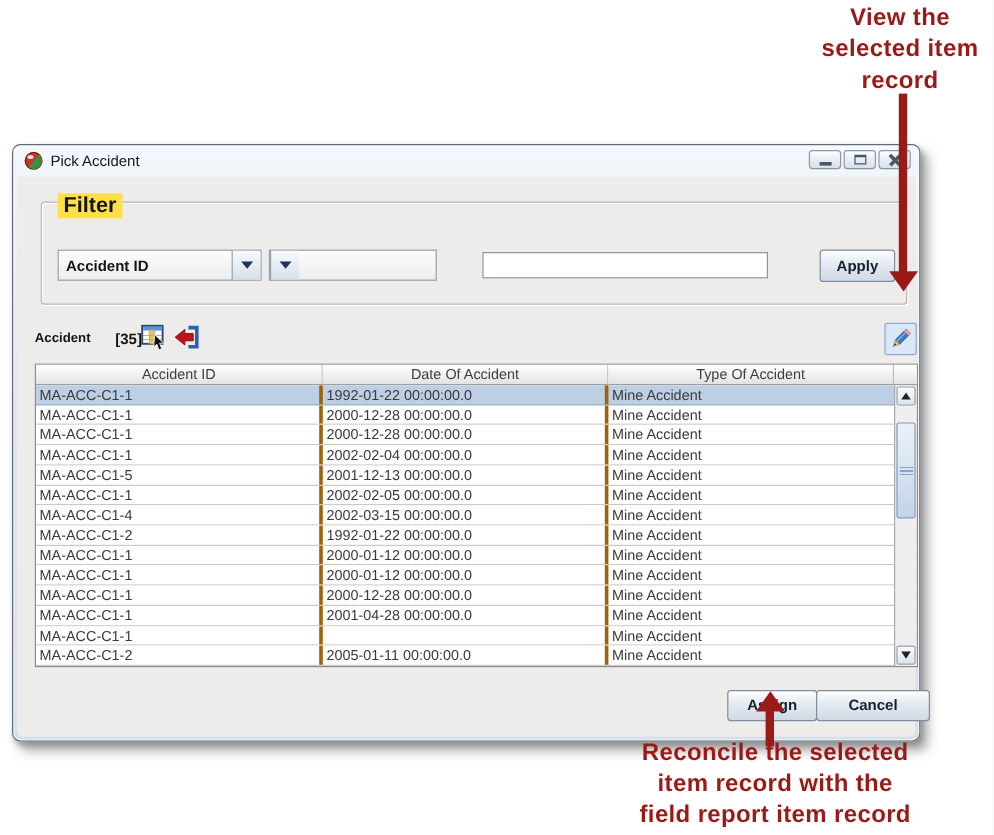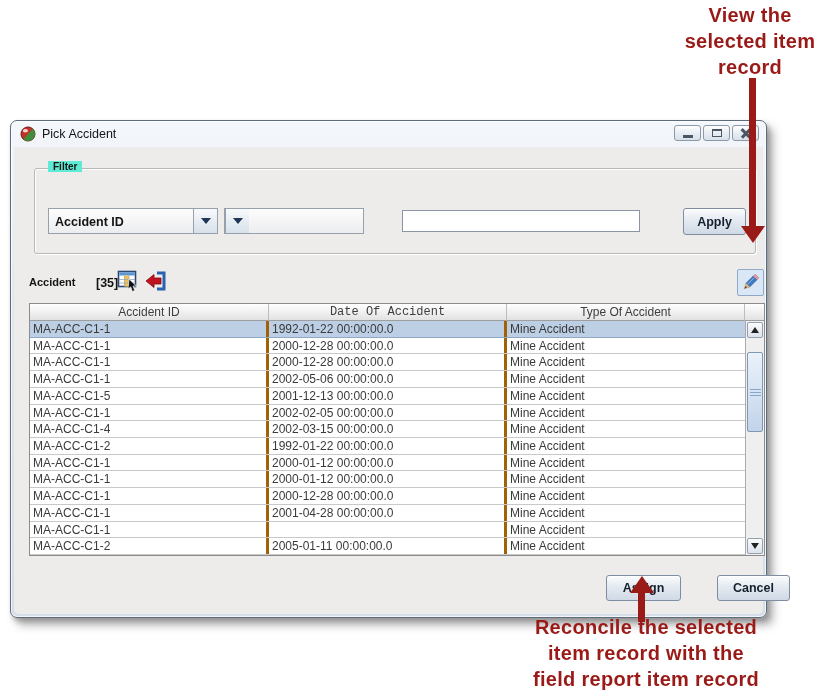--- a/index.html
+++ b/index.html
@@ -32,21 +32,21 @@
   .glyph-min { position:absolute; left:8px; top:9px; width:10px; height:3px; background:#4A5664; }
   .glyph-max { position:absolute; left:8px; top:3px; width:10px; height:8px; border:1.5px solid #4A5664; border-top-width:2.5px; background:transparent; }
   .glyph-close { position:absolute; left:7px; top:6px; width:12px; height:2.5px; background:#4A5664; }
   .glyph-close.a { transform:rotate(45deg); } .glyph-close.b { transform:rotate(-45deg); }
 
   #content { position:absolute; left:3px; right:3px; top:26px; bottom:3px; background:#EDECEB; border-radius:0 0 5px 5px; }
 
   
   #filter-group { position:absolute; left:20px; top:21px; width:722px; height:86px;
      border:1px solid #B7B7B7; border-radius:3px; box-shadow: inset 1px 1px 0 #fff, 1px 1px 0 #fff; }
-  #filter-legend { position:absolute; top:-8px; left:13px; background:#5eead4; padding:0 5px; font-weight:bold; font-size:10px; color:#141414; }
+  #filter-legend { position:absolute; top:-8px; left:13px; background:#fde047; padding:0 5px; font-weight:bold; font-size:18px; color:#141414; }
   .combo { position:absolute; height:26px; border:1px solid #97A1AC; background:linear-gradient(#FDFDFD,#ECEDEF); display:flex; }
   .combo-val { flex:1; font-weight:bold; font-size:12.5px; color:#141414; padding:6px 0 0 6px; white-space:nowrap; overflow:hidden; }
   .combo-arrowbtn { width:24px; border-left:1px solid #97A1AC; background:linear-gradient(#F8FAFC,#D7E0EA); display:flex; align-items:center; justify-content:center; }
   .tri-down { width:0; height:0; border-left:5px solid transparent; border-right:5px solid transparent; border-top:6px solid #1D3557; }
   #combo-field { left:13px; top:39px; width:170px; }
   #combo-op { left:189px; top:39px; width:140px; }
   #filter-input { position:absolute; left:367px; top:41px; width:238px; height:22px; border:1px solid #8A96A3; background:#fff; font-size:12px; padding:0 4px; font-family:"Liberation Sans",sans-serif; }
   .btn { border:1px solid #7E8DA0; border-radius:3px; background:linear-gradient(#FBFCFE,#E4EAF1 45%,#CFD9E5);
      font-weight:bold; font-size:12.5px; color:#15202E; display:flex; align-items:center; justify-content:center;
      box-shadow: inset 0 1px 0 #fff; font-family:"Liberation Sans",sans-serif; }
@@ -59,42 +59,42 @@
   #icon-table { left:103px; }
   #icon-import { left:130px; }
   #pencil-btn { position:absolute; left:723px; top:122px; width:27px; height:27px; border:1px solid #8FA9C7; border-radius:2px;
      background:#D9E7F6; display:flex; align-items:center; justify-content:center; }
 
   
   #table { position:absolute; left:15px; top:156px; width:736px; height:253px; border:1px solid #8C8C8C; background:#fff; }
   #thead { display:flex; height:17px; }
   .hcell { background:linear-gradient(#FFFFFF,#E2E2E2); border-right:1px solid #BDBDBD; border-bottom:1px solid #9E9E9E;
      font-size:12px; color:#3E3E3E; text-align:center; line-height:16px; white-space:nowrap; overflow:hidden; }
-  .h0 { width:239px; } .h1 { width:238px;font-family:Liberation Mono, monospace; } .h2 { flex:1; } .hcorner { width:19px; border-right:none; }
+  .h0 { width:239px; } .h1 { width:238px; } .h2 { flex:1; } .hcorner { width:19px; border-right:none; }
   #tbody { position:relative; height:234px; display:flex; flex-direction:column; overflow:hidden; }
   .trow { display:flex; height:16.72px; border-bottom:1px solid #C9C9C9; background:#fff; flex:none; }
   .trow.selected { background:#BCCFE5; border-bottom-color:#8FA8C4; }
   .tcell { border-right:3px solid #a16207; font-size:12px; color:#3A3A3A; padding:1px 0 0 3px; line-height:15px; white-space:nowrap; overflow:hidden; }
   .c0 { width:239px; } .c1 { width:238px; } .c2 { flex:1; padding-right:20px; }
 
   
   #vscroll { position:absolute; right:0; top:17px; bottom:0; width:19px; background:#EFEFEF; border-left:1px solid #ABABAB; }
   .sb-btn { position:absolute; left:1px; right:1px; height:16px; border:1px solid #96A0AC; border-radius:2px;
      background:linear-gradient(#FAFBFC,#DCE3EC); display:flex; align-items:center; justify-content:center; }
   #sb-up { top:1px; } #sb-down { bottom:1px; }
   .tri-up-s { width:0; height:0; border-left:4px solid transparent; border-right:4px solid transparent; border-bottom:6px solid #222; }
   .tri-down-s { width:0; height:0; border-left:4px solid transparent; border-right:4px solid transparent; border-top:6px solid #222; }
   #sb-thumb { position:absolute; left:1px; right:1px; top:31px; height:80px; border:1px solid #7F99B5; border-radius:2px;
      background:linear-gradient(#EAF2FA,#C2D4EA); display:flex; align-items:center; justify-content:center; }
   #sb-thumb .grip { width:11px; height:7px;
      background:repeating-linear-gradient(#89A4C4 0 1px, transparent 1px 3px); }
 
   
   #assign-btn { position:absolute; left:592px; top:428px; width:75px; height:26px; }
-  #cancel-btn { position:absolute; left:703px; top:428px; width:73px; height:26px; }
+  #cancel-btn { position:absolute; left:666px; top:428px; width:95px; height:26px; }
 </style>
 </head>
 <body>
 
 <div id="anno-top" class="annotation">
   <div>View the</div>
   <div>selected item</div>
   <div>record</div>
 </div>
 <div id="arrow-top-line" class="arrow-line"></div>
@@ -194,21 +194,21 @@
             <div class="tcell c1">2000-12-28 00:00:00.0</div>
             <div class="tcell c2">Mine Accident</div>
           </div>
           <div class="trow">
             <div class="tcell c0">MA-ACC-C1-1</div>
             <div class="tcell c1">2000-12-28 00:00:00.0</div>
             <div class="tcell c2">Mine Accident</div>
           </div>
           <div class="trow">
             <div class="tcell c0">MA-ACC-C1-1</div>
-            <div class="tcell c1">2002-05-06 00:00:00.0</div>
+            <div class="tcell c1">2002-02-04 00:00:00.0</div>
             <div class="tcell c2">Mine Accident</div>
           </div>
           <div class="trow">
             <div class="tcell c0">MA-ACC-C1-5</div>
             <div class="tcell c1">2001-12-13 00:00:00.0</div>
             <div class="tcell c2">Mine Accident</div>
           </div>
           <div class="trow">
             <div class="tcell c0">MA-ACC-C1-1</div>
             <div class="tcell c1">2002-02-05 00:00:00.0</div>

